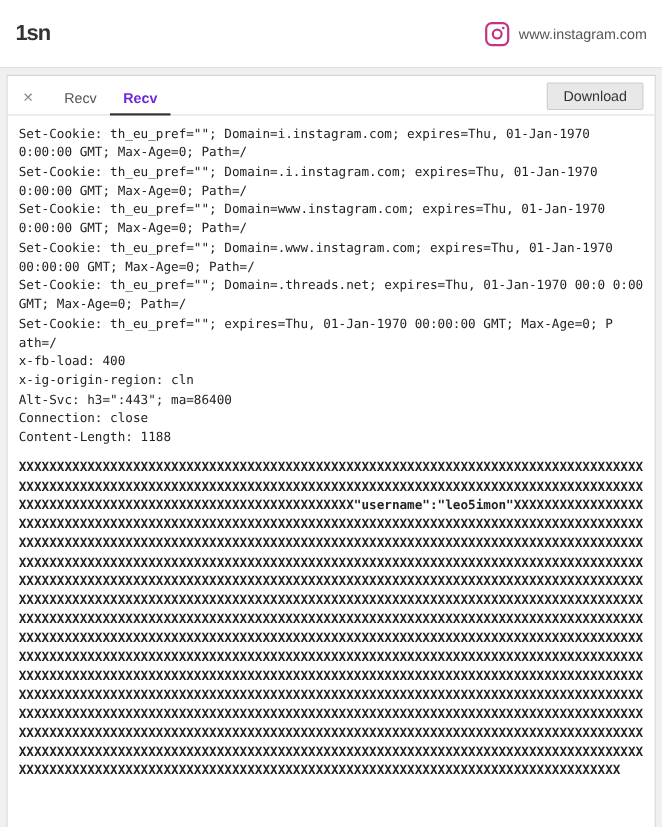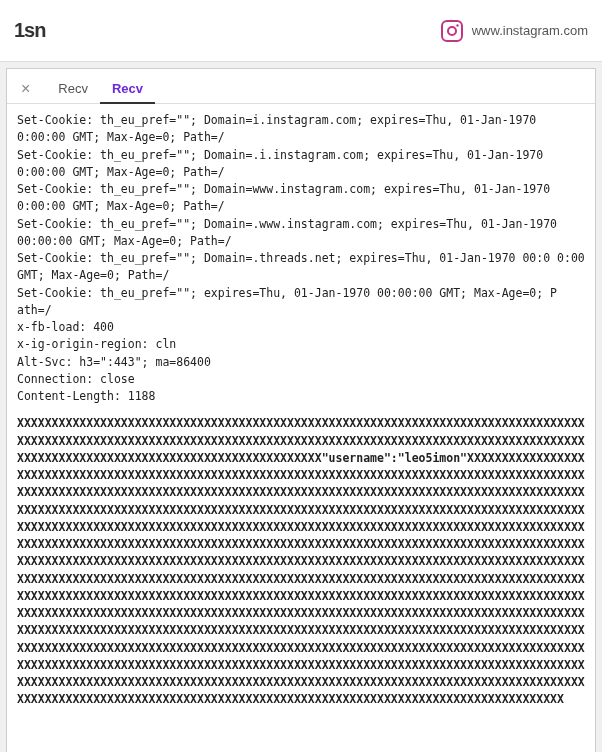--- a/index.html
+++ b/index.html
@@ -144,20 +144,21 @@
     </svg>
     <span>www.instagram.com</span>
   </div>
 </div>
 
 <div class="main-panel">
   <div class="tab-bar">
     <span class="close-btn">×</span>
     <div class="tab">Recv</div>
     <div class="tab active">Recv</div>
+    <button class="download-btn">Download</button>
   </div>
 
   <div class="content-area">
     <div style="white-space: pre-wrap;">Set-Cookie: th_eu_pref=""; Domain=i.instagram.com; expires=Thu, 01-Jan-1970 0:00:00 GMT; Max-Age=0; Path=/
 Set-Cookie: th_eu_pref=""; Domain=.i.instagram.com; expires=Thu, 01-Jan-1970 0:00:00 GMT; Max-Age=0; Path=/
 Set-Cookie: th_eu_pref=""; Domain=www.instagram.com; expires=Thu, 01-Jan-1970 0:00:00 GMT; Max-Age=0; Path=/
 Set-Cookie: th_eu_pref=""; Domain=.www.instagram.com; expires=Thu, 01-Jan-1970 00:00:00 GMT; Max-Age=0; Path=/
 Set-Cookie: th_eu_pref=""; Domain=.threads.net; expires=Thu, 01-Jan-1970 00:0 0:00 GMT; Max-Age=0; Path=/
 Set-Cookie: th_eu_pref=""; expires=Thu, 01-Jan-1970 00:00:00 GMT; Max-Age=0; P ath=/
 x-fb-load: 400

